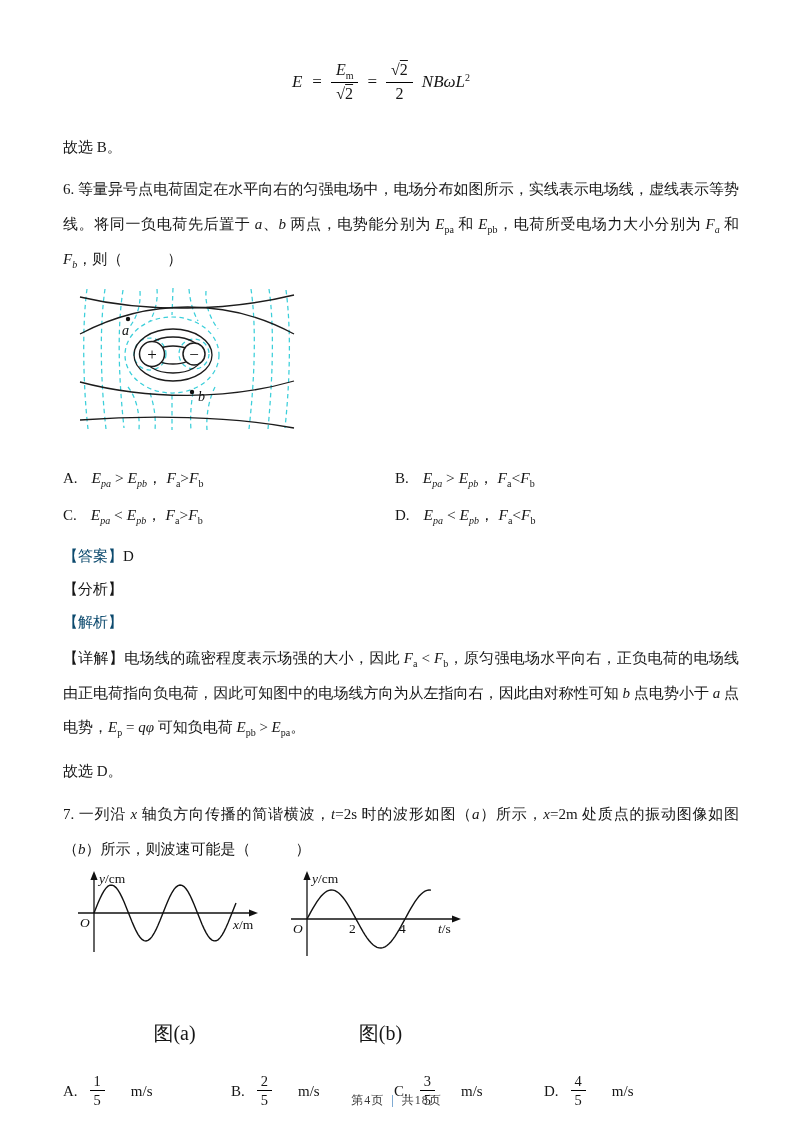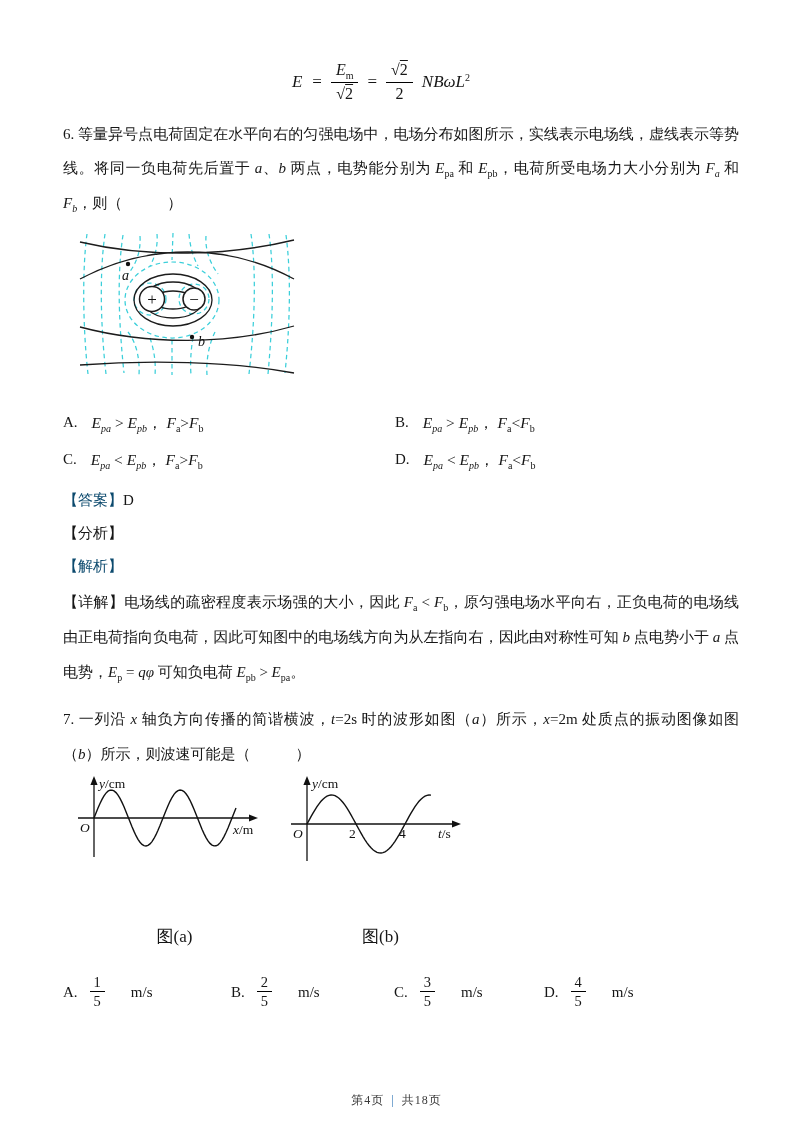--- a/index.html
+++ b/index.html
@@ -26,21 +26,21 @@
   .ansline{line-height:2.2;margin:0;}
   
   .fig6{margin:9px 0 0 15px;display:block;}
   
   .optgrid{display:grid;grid-template-columns:332px 1fr;row-gap:15px;margin-top:34px;font-size:15px;}
   .opt{display:flex;align-items:center;gap:14px;line-height:1.4;}
   .opt .omath{font-size:15.5px;}
   
   .graphrow{display:flex;gap:16px;margin:4px 0 0 14px;align-items:flex-start;}
   .graphbox{display:flex;flex-direction:column;align-items:center;gap:48px;}
-  .gcaption{font-size:17px;margin-top:2px;}
+  .gcaption{font-size:20px;margin-top:2px;}
   .svgtext{font-family:"Liberation Serif",serif;fill:#111;}
   .it{font-style:italic;}
   
   .optrow{display:grid;grid-template-columns:168px 163px 150px auto;margin-top:26px;align-items:center;}
   .fopt{display:flex;align-items:center;gap:12px;}
   .fr{display:inline-flex;flex-direction:column;align-items:center;line-height:1.15;font-size:14.5px;vertical-align:middle;}
   .fr .n{border-bottom:1px solid #000;padding:0 4px 0;}
   .fr .d{padding-top:1px;}
   .funit{margin-left:14px;}
   
@@ -60,20 +60,21 @@
       <span class="den"><span class="rad">√<span class="ovl">2</span></span></span>
     </span>
     <span class="tok">=</span>
     <span class="frac">
       <span class="num"><span class="rad">√<span class="ovl">2</span></span></span>
       <span class="den">2</span>
     </span>
     <span class="tok"><i>NBωL</i><sup>2</sup></span>
   </div>
 
+  <p class="tight" style="margin-top:30px;">故选 B。</p>
 
   <p class="para" style="margin-top:12px;">6. 等量异号点电荷固定在水平向右的匀强电场中，电场分布如图所示，实线表示电场线，虚线表示等势线。将同一负电荷先后置于 <i>a</i>、<i>b</i> 两点，电势能分别为 <i>E</i><sub>pa</sub> 和 <i>E</i><sub>pb</sub>，电荷所受电场力大小分别为 <i>F</i><sub><i>a</i></sub> 和 <i>F</i><sub><i>b</i></sub>，则（　　　）</p>
 
   <svg class="fig6" width="218" height="148" viewBox="0 0 218 148">
 
     <g fill="none" stroke-width="1.25" stroke-dasharray="4.5,3.5">
       <path class="equi" d="M9,4 C4,40 5,100 10,144" stroke="#3BCFDA"></path>
       <path class="equi" d="M27,4 C21,45 23,100 28,144" stroke="#3BCFDA"></path>
       <path class="equi" d="M45,5 C38,50 42,105 46,143" stroke="#3BCFDA"></path>
       <path class="equi" d="M173,4 C179,45 176,100 171,144" stroke="#3BCFDA"></path>
@@ -133,20 +134,21 @@
     <div class="opt">
       <span>D.</span>
       <span class="omath"><i>E</i><sub><i>pa</i></sub> &lt; <i>E</i><sub><i>pb</i></sub>， <i>F</i><sub>a</sub>&lt;<i>F</i><sub>b</sub></span>
     </div>
   </div>
 
   <p class="ansline" style="margin-top:14px;"><span class="blue">【答案】</span><span>D</span></p>
   <p class="ansline"><span>【分析】</span></p>
   <p class="ansline"><span class="blue">【解析】</span></p>
   <p class="para" style="margin-top:2px;">【详解】电场线的疏密程度表示场强的大小，因此 <i>F</i><sub>a</sub> &lt; <i>F</i><sub>b</sub>，原匀强电场水平向右，正负电荷的电场线由正电荷指向负电荷，因此可知图中的电场线方向为从左指向右，因此由对称性可知 <i>b</i> 点电势小于 <i>a</i> 点电势，<i>E</i><sub>p</sub> = <i>qφ</i> 可知负电荷 <i>E</i><sub>pb</sub> &gt; <i>E</i><sub>pa</sub>。</p>
+  <p class="tight" style="margin-top:14px;">故选 D。</p>
 
   <p class="para" style="margin-top:12px;">7. 一列沿 <i>x</i> 轴负方向传播的简谐横波，<i>t</i>=2s 时的波形如图（<i>a</i>）所示，<i>x</i>=2m 处质点的振动图像如图（<i>b</i>）所示，则波速可能是（　　　）</p>
 
   <div class="graphrow">
     <div class="graphbox">
       <svg width="195" height="100" viewBox="0 0 195 100">
         <line x1="17" y1="82" x2="17" y2="6" stroke="#111" stroke-width="1.3"></line>
         <polygon points="17,1 13.4,10 20.6,10" fill="#111"></polygon>
         <line x1="1" y1="43" x2="176" y2="43" stroke="#111" stroke-width="1.3"></line>
         <polygon points="181,43 172,39.4 172,46.6" fill="#111"></polygon>

